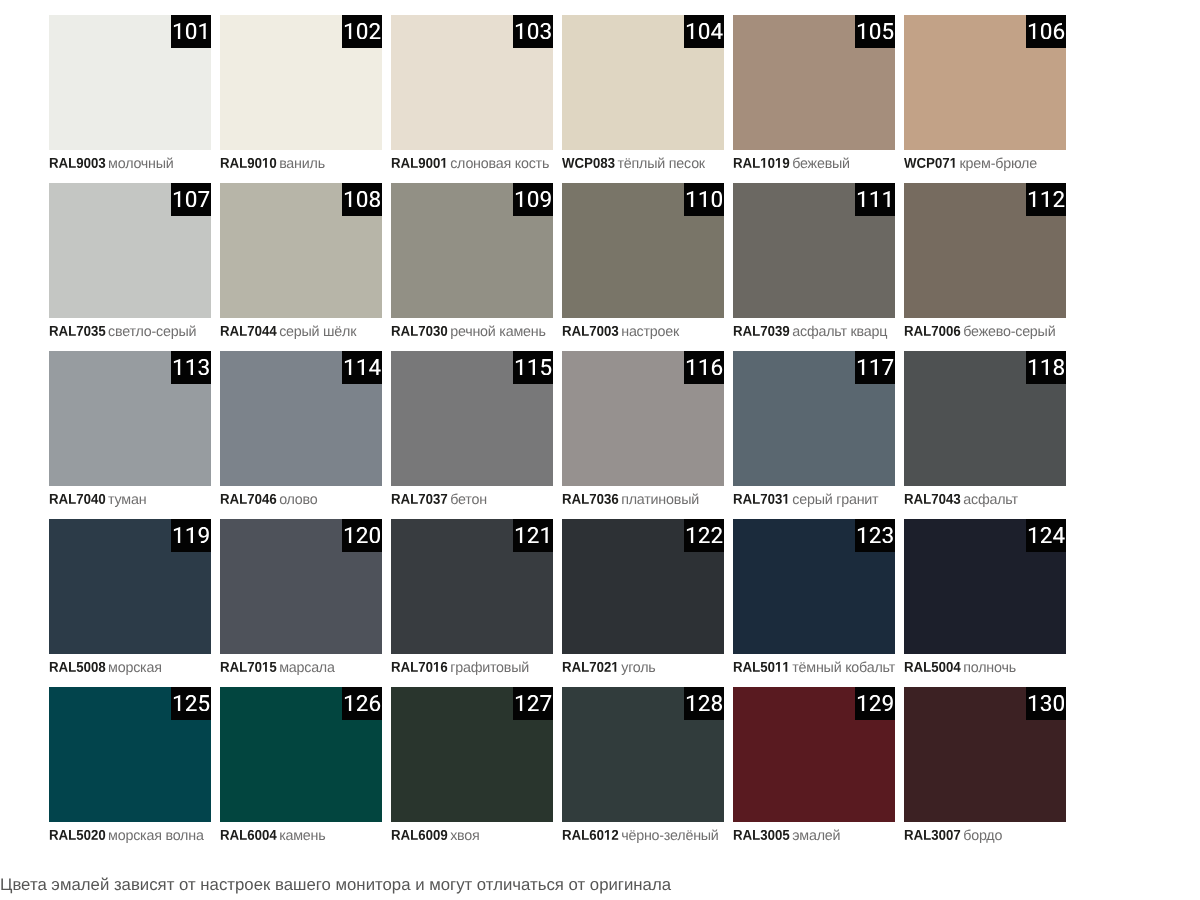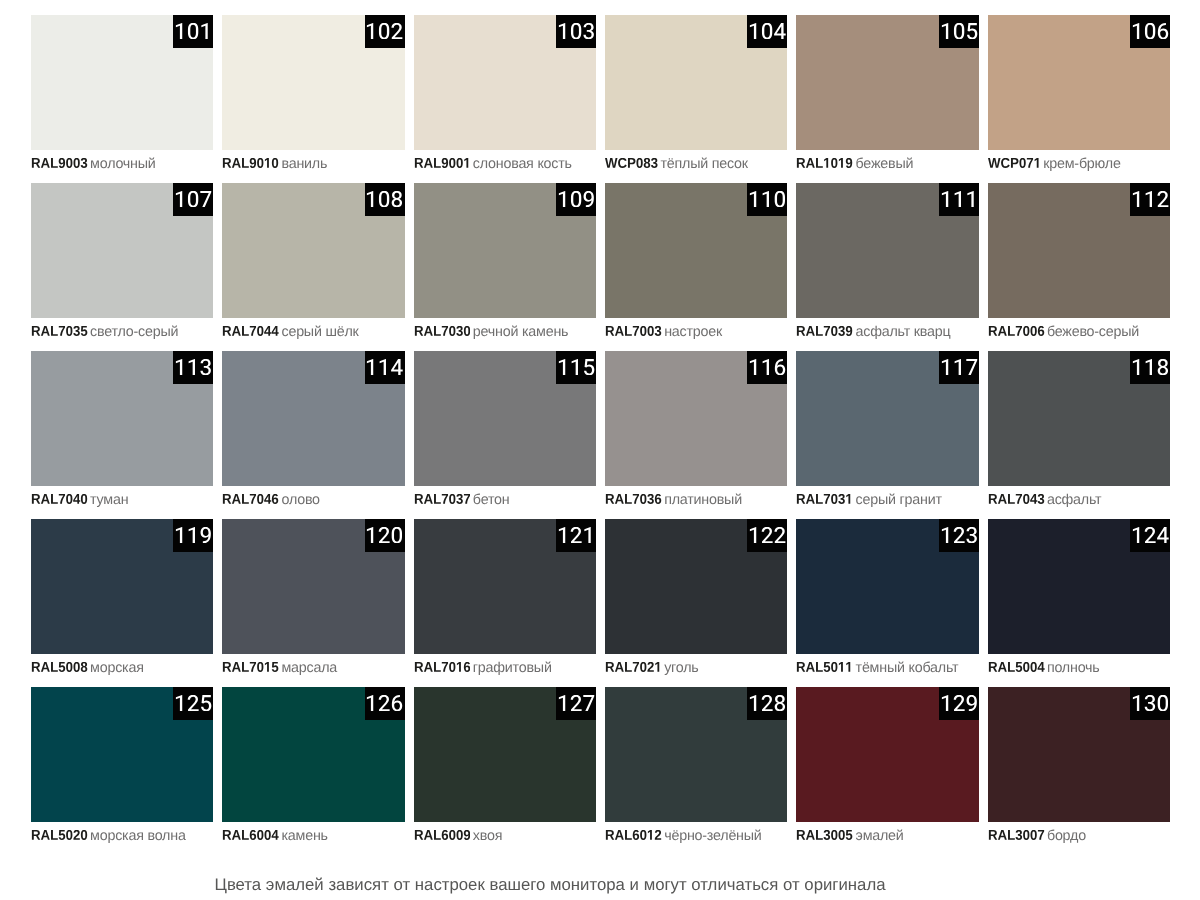--- a/index.html
+++ b/index.html
@@ -1,33 +1,33 @@
 <!DOCTYPE html>
 <html lang="ru"><head>
 <meta charset="utf-8">
 <title>RAL</title>
 <style>
   html,body{margin:0;padding:0;}
   body{width:1200px;height:900px;background:#ffffff;font-family:"Liberation Sans",sans-serif;
        -webkit-font-smoothing:antialiased;text-rendering:geometricPrecision;overflow:hidden;}
   .palette,.footer{will-change:opacity;}
-  .palette{position:absolute;left:31px;top:15px;width:1139px;}
+  .palette{position:absolute;left:49px;top:15px;width:1017px;}
   .grid{display:grid;grid-template-columns:repeat(6,1fr);column-gap:9.2px;row-gap:0;}
   .cell{height:168px;position:relative;}
   .swatch{position:relative;width:100%;height:135px;}
   .badge{position:absolute;right:0;top:0;width:40px;height:33px;background:#030303;
          display:flex;align-items:center;justify-content:center;padding-bottom:1px;box-sizing:border-box;}
   .badge svg{display:block;}
   .badge .num-text{position:absolute;width:0;height:0;overflow:hidden;opacity:0;}
   .label{position:absolute;left:0px;top:141px;font-size:14.3px;line-height:16px;white-space:nowrap;}
   .code{display:inline-block;margin-right:-1.6px;font-weight:700;color:#1d1d1b;}
   .codesvg{display:block;}
   .sr{position:absolute;width:0;height:0;overflow:hidden;opacity:0;pointer-events:none;}
   .cname{font-weight:400;color:#706f6f;letter-spacing:-0.22px;}
-  .footer{position:absolute;left:0;top:875px;width:1100px;text-align:center;
+  .footer{position:absolute;left:0;top:875px;width:1100px;
           font-size:16.75px;line-height:20px;letter-spacing:0.01px;color:#575756;}
 </style>
 </head>
 <body>
 
 <div class="palette">
   <div class="grid" id="grid">
       <div class="cell">
         <div class="swatch" style="background:#ECEDE8">
           <div class="badge">

